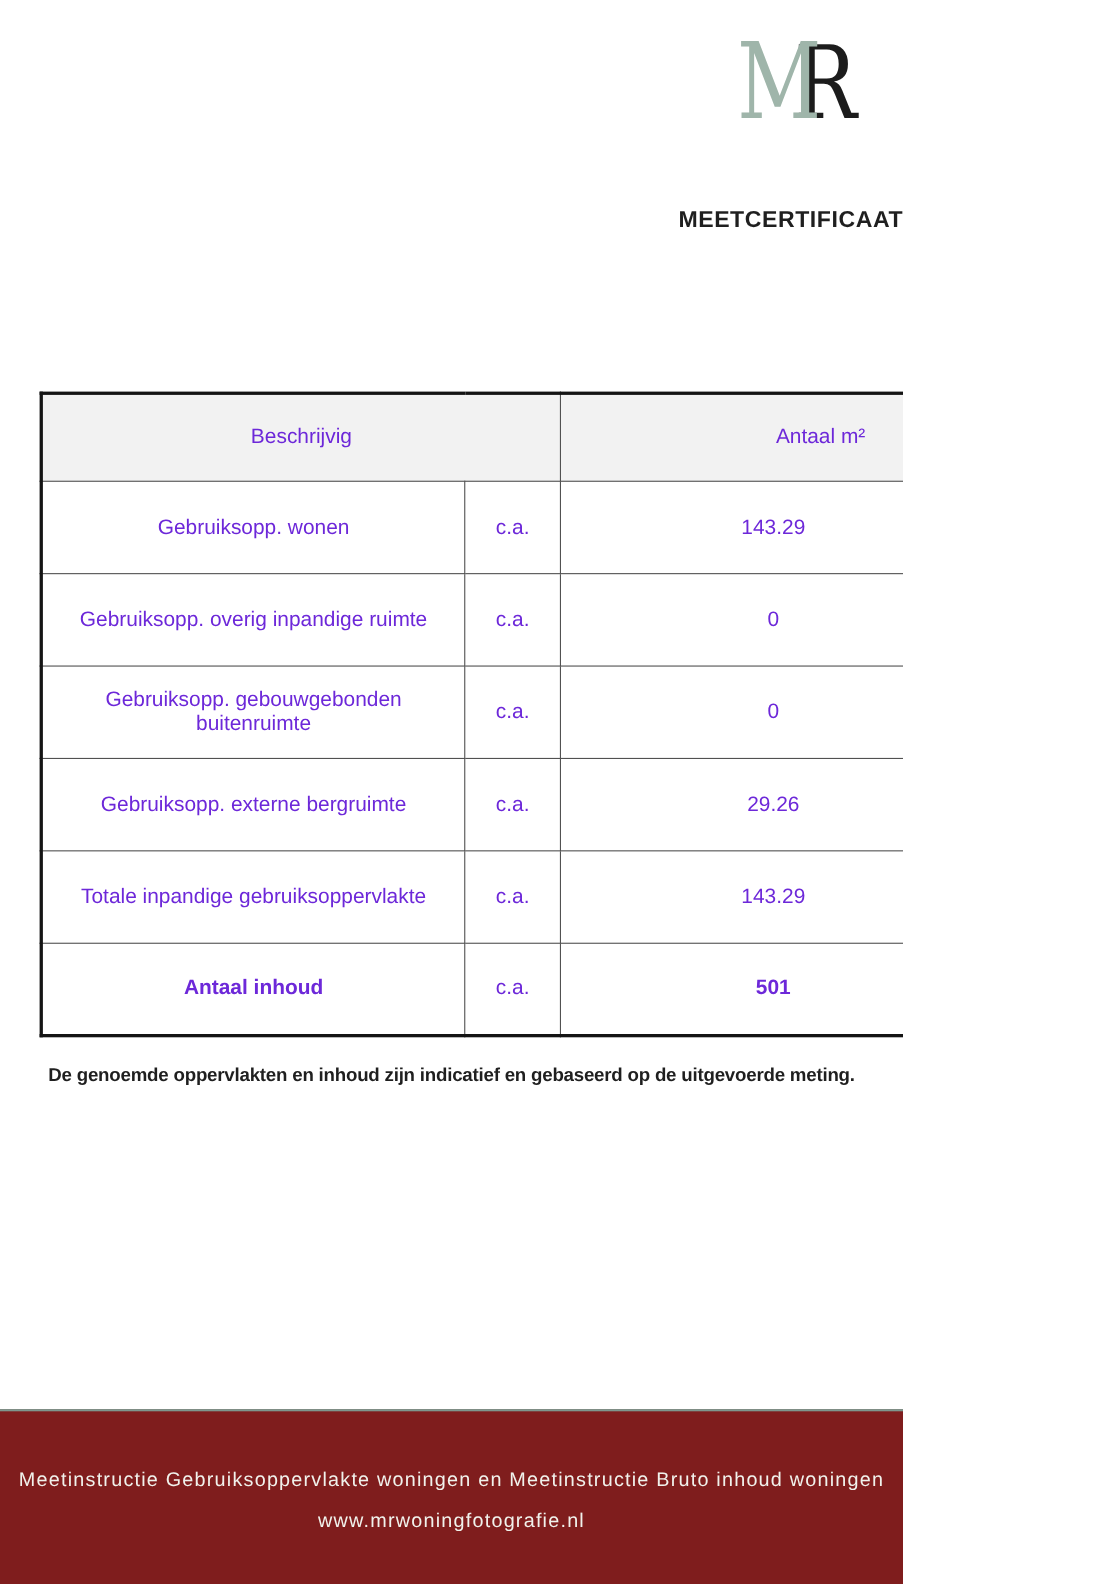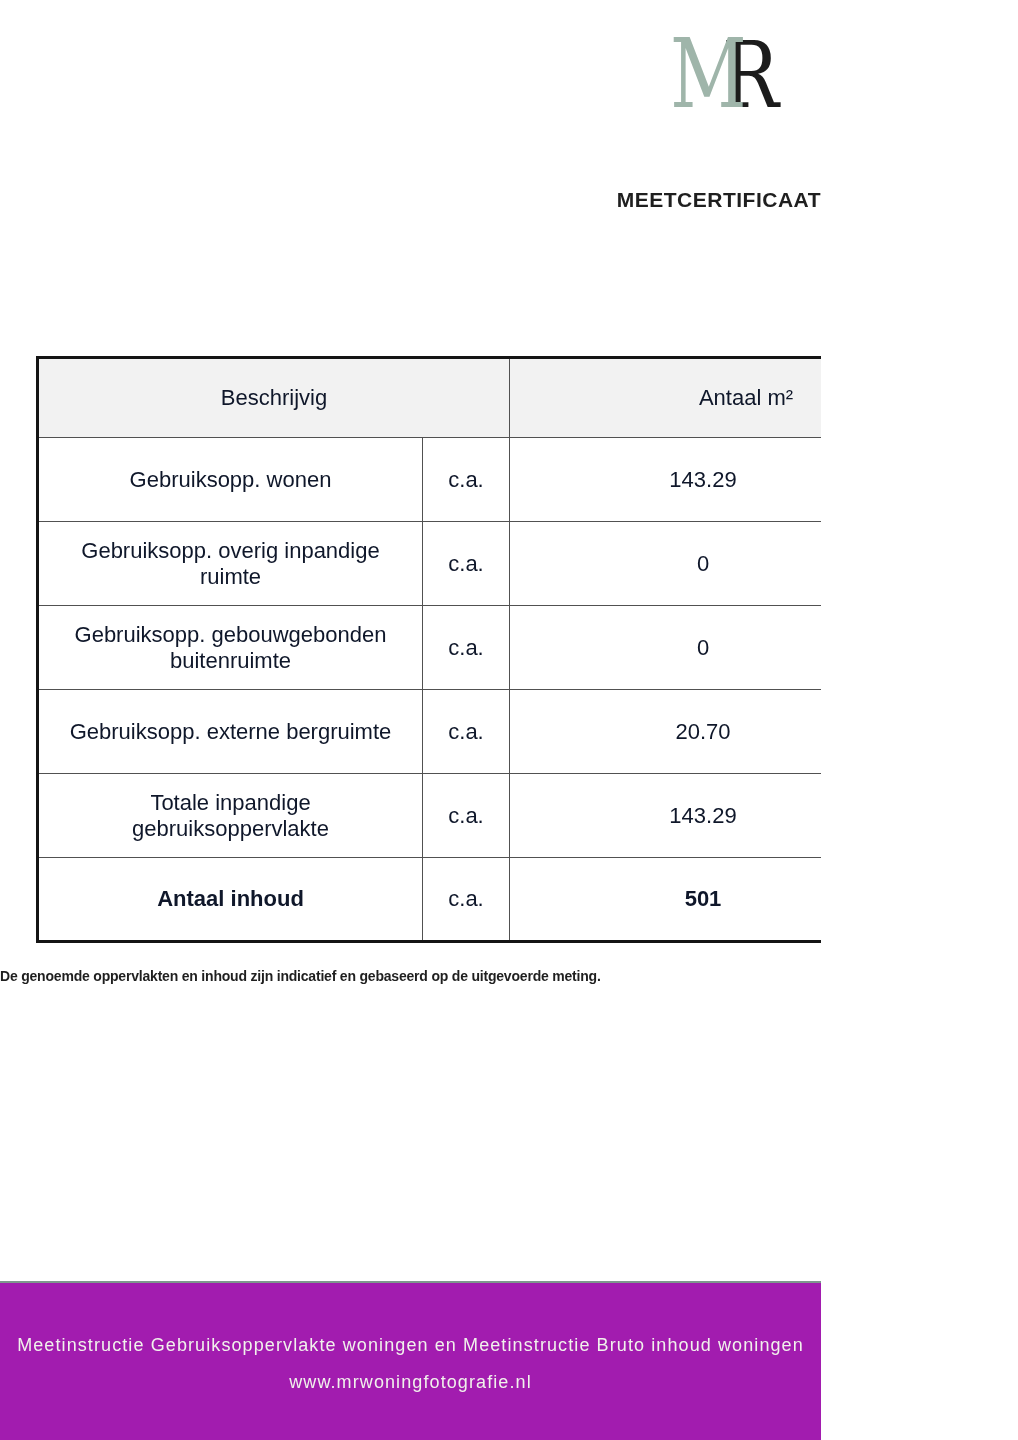--- a/index.html
+++ b/index.html
@@ -60,22 +60,22 @@
 
   
   .cert-table {
     position: absolute;
     left: 36px;
     top: 356px;
     width: 946px;
     border-collapse: collapse;
     table-layout: fixed;
     border: 3px solid #141414;
-    font-size: 22px;
-    color: #0f172a;
+    font-size: 19px;
+    color: #6d28d9;
   }
   .cert-table th, .cert-table td {
     border: 1.5px solid #515151;
     text-align: center;
     vertical-align: middle;
     font-weight: normal;
   }
   .cert-table thead tr { height: 80px; }
   .cert-table tbody tr { height: 84px; }
   .cert-table thead th { background: #f2f2f2; }
@@ -84,36 +84,36 @@
   .bold-row .cell-value,
   .bold-row .cell-unit { font-weight: bold; }
 
   
   .note {
     position: absolute;
     top: 968px;
     left: 0;
     width: 100%;
     margin: 0;
-    text-align: left;
-    font-size: 14px;
+    text-align: center;
+    font-size: 17px;
     font-weight: bold;
     letter-spacing: -0.2px;
     color: #1f1f1f;
   }
 
   
   .footer {
     position: absolute;
     left: 0;
     bottom: 0;
     width: 100%;
     height: 159px;
     box-sizing: border-box;
-    background: #a21caf;
+    background: #7f1d1d;
     border-top: 2px solid #7e978e;
     padding-top: 50px;
     text-align: center;
   }
   .footer p {
     margin: 0;
     color: #f1f2ec;
     font-size: 18px;
     letter-spacing: 1.1px;
     line-height: 24px;
@@ -160,21 +160,21 @@
       <tr>
         <td class="cell-desc">Gebruiksopp. gebouwgebonden
 buitenruimte</td>
         <td class="cell-ca">c.a.</td>
         <td class="cell-value">0</td>
         <td class="cell-unit">m²</td>
       </tr>
       <tr>
         <td class="cell-desc">Gebruiksopp. externe bergruimte</td>
         <td class="cell-ca">c.a.</td>
-        <td class="cell-value">20.70</td>
+        <td class="cell-value">29.26</td>
         <td class="cell-unit">m²</td>
       </tr>
       <tr>
         <td class="cell-desc">Totale inpandige gebruiksoppervlakte</td>
         <td class="cell-ca">c.a.</td>
         <td class="cell-value">143.29</td>
         <td class="cell-unit">m²</td>
       </tr>
       <tr class="bold-row">
         <td class="cell-desc">Antaal inhoud</td>

